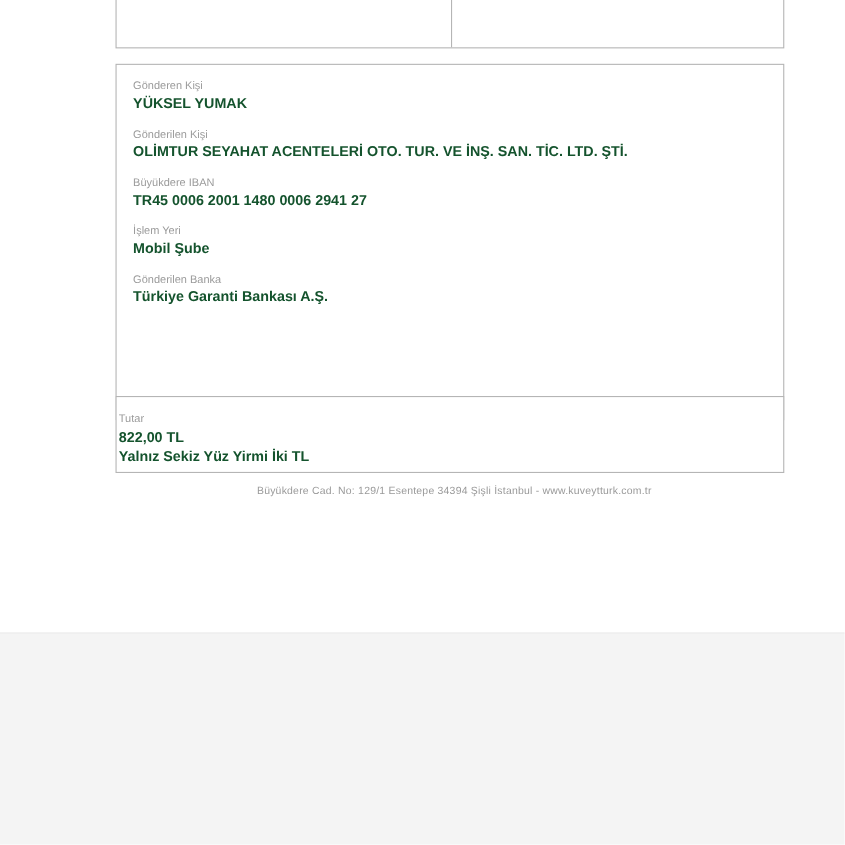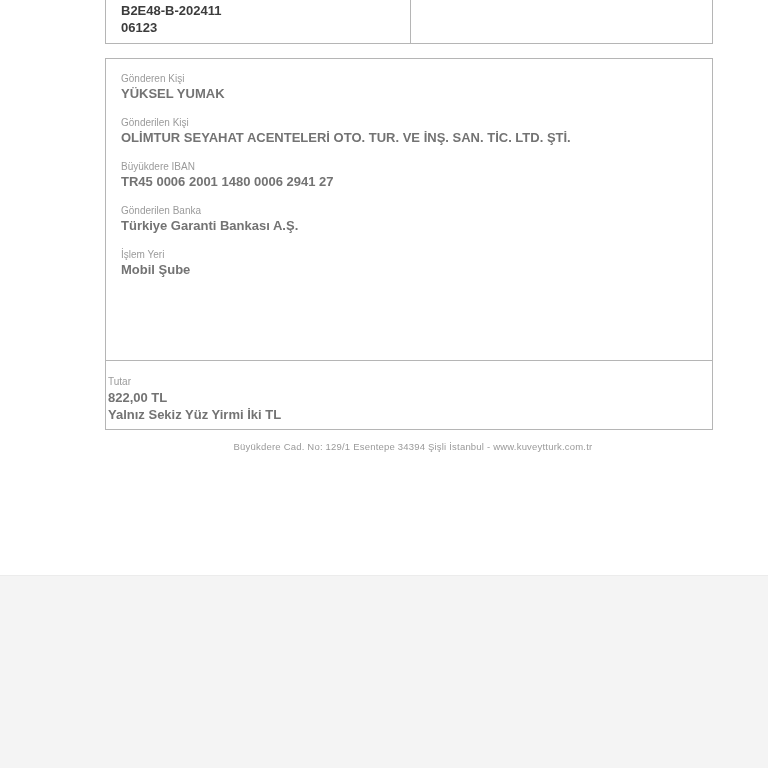--- a/index.html
+++ b/index.html
@@ -57,21 +57,21 @@
   .field-label {
     font-size: 10px;
     line-height: 13px;
     color: #9b9b9b;
     font-weight: normal;
   }
   .field-value {
     font-size: 13px;
     line-height: 17px;
     font-weight: bold;
-    color: #737373;
+    color: #14532d;
   }
   
   .amount-box {
     top: 360px;
     height: 70px;
     padding: 14px 2px;
   }
   .amount-box .field-label { margin-bottom: 1px; }
   
   .footer-line {
@@ -96,48 +96,47 @@
     border-top: 1px solid #ececec;
   }
 </style>
 </head>
 <body>
 
 <div class="page">
 
   <div class="box ref-box">
     <div class="ref-divider"></div>
-    <div class="ref-cell"><span>B2E48-B-202411</span><br><span>06123</span></div>
   </div>
 
   <div class="box details-box">
 
     <div class="field">
       <div class="field-label">Gönderen Kişi</div>
       <div class="field-value">YÜKSEL YUMAK</div>
     </div>
 
     <div class="field">
       <div class="field-label">Gönderilen Kişi</div>
       <div class="field-value">OLİMTUR SEYAHAT ACENTELERİ OTO. TUR. VE İNŞ. SAN. TİC. LTD. ŞTİ.</div>
     </div>
 
     <div class="field">
       <div class="field-label">Büyükdere IBAN</div>
       <div class="field-value">TR45 0006 2001 1480 0006 2941 27</div>
     </div>
 
     <div class="field">
-      <div class="field-label">Gönderilen Banka</div>
-      <div class="field-value">Türkiye Garanti Bankası A.Ş.</div>
+      <div class="field-label">İşlem Yeri</div>
+      <div class="field-value">Mobil Şube</div>
     </div>
 
     <div class="field">
-      <div class="field-label">İşlem Yeri</div>
-      <div class="field-value">Mobil Şube</div>
+      <div class="field-label">Gönderilen Banka</div>
+      <div class="field-value">Türkiye Garanti Bankası A.Ş.</div>
     </div>
 
 
   </div>
 
   <div class="box amount-box">
     <div class="field-label">Tutar</div>
     <div class="field-value">822,00 TL</div>
     <div class="field-value">Yalnız Sekiz Yüz Yirmi İki TL</div>
   </div>

